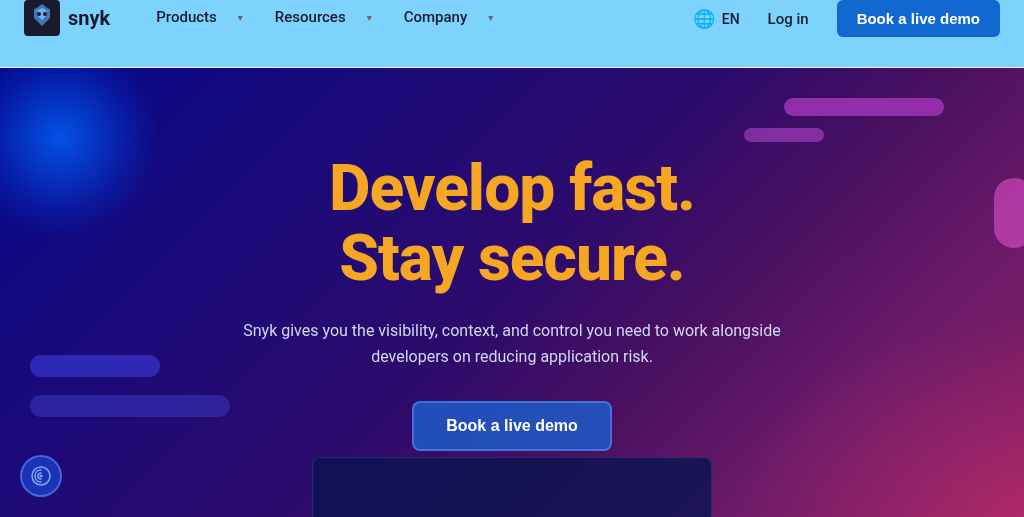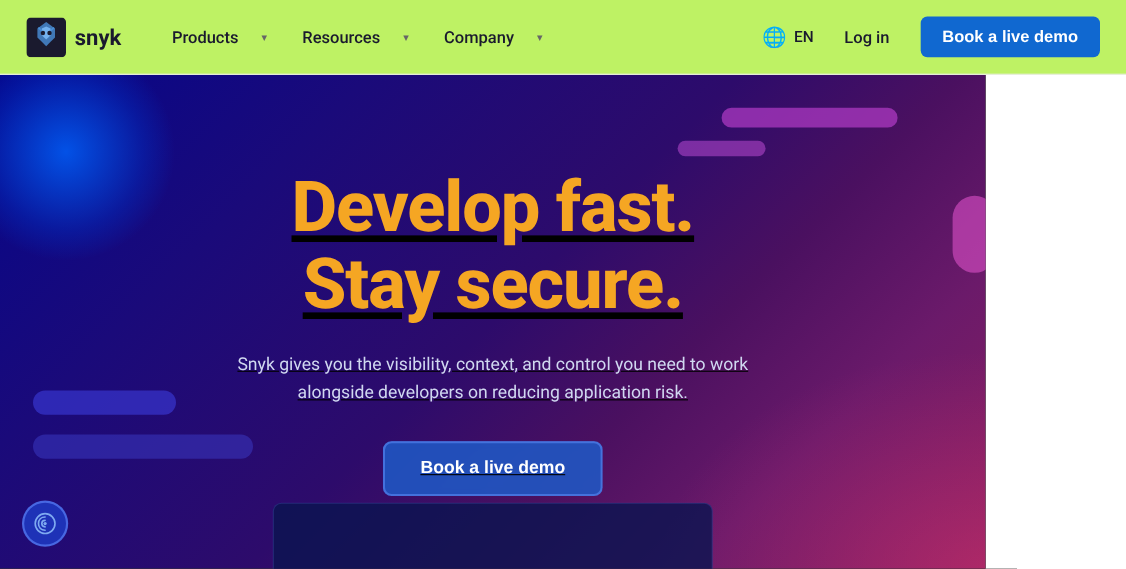--- a/index.html
+++ b/index.html
@@ -13,22 +13,22 @@
       height: 517px;
       overflow: hidden;
       font-family: -apple-system, BlinkMacSystemFont, 'Segoe UI', Roboto, sans-serif;
     }
 
     
     nav {
       position: relative;
       z-index: 10;
       display: flex;
-      align-items: center;
-      background: #bef264;
+      align-items: flex-start;
+      background: #7dd3fc;
       height: 68px;
       padding: 0 24px;
       border-bottom: 1px solid #eee;
     }
 
     .logo-area {
       display: flex;
       align-items: center;
       gap: 8px;
       margin-right: 32px;
@@ -116,25 +116,24 @@
       background: #1068d0;
       border: none;
       border-radius: 6px;
       padding: 10px 20px;
       cursor: pointer;
     }
 
     
     .hero {
       position: relative;
-      width: 896px;
+      width: 1024px;
       height: 449px;
       overflow: hidden;
-      background: #000000;
-      text-decoration: underline;
+      background: #701a75;
     }
 
     .hero-bg {
       position: absolute;
       inset: 0;
       background: linear-gradient(135deg, #05068a 0%, #1a0a7a 25%, #2d0b6b 50%, #4a1060 65%, #6b1a6a 80%, #8a2060 100%);
     }
 
     
     .blob-top-left {

